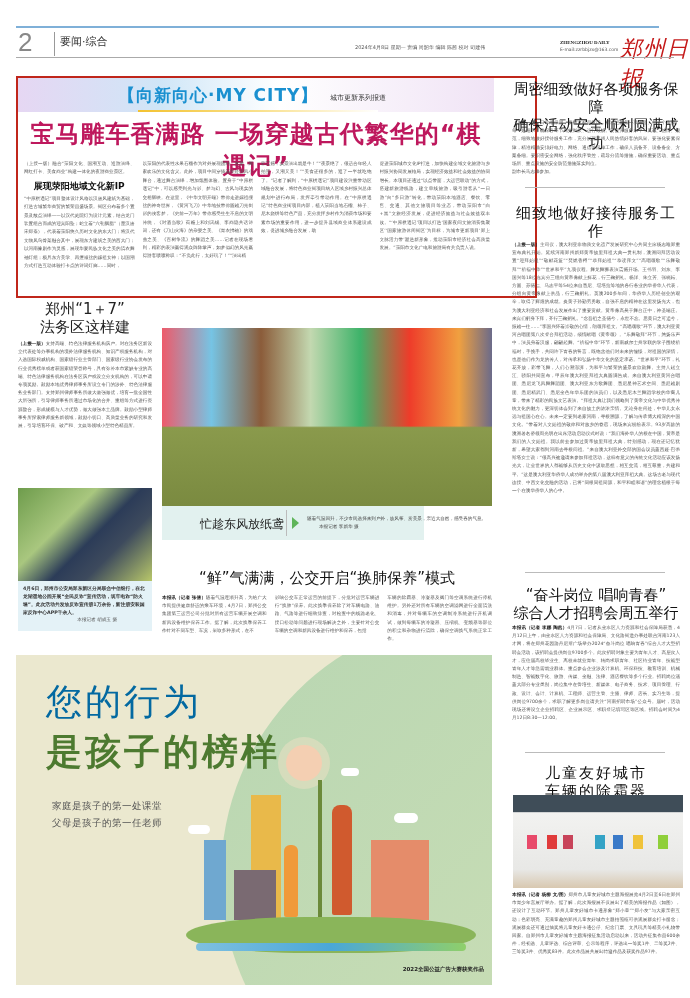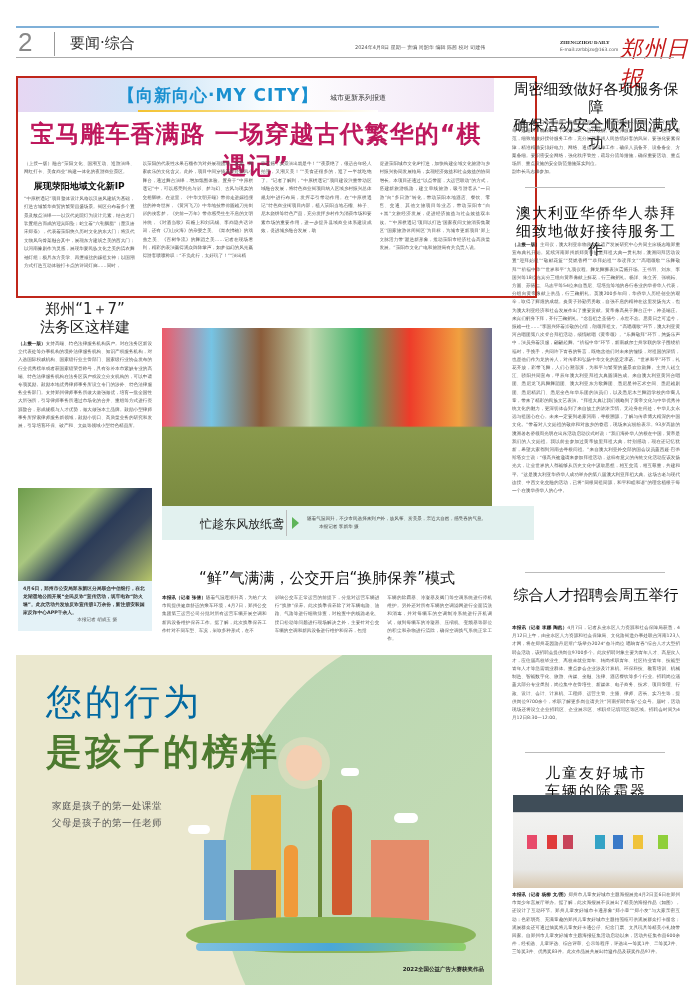--- a/index.html
+++ b/index.html
@@ -2,21 +2,21 @@
 <html><head>
 <meta charset="utf-8">
 <style>
   *{margin:0;padding:0;box-sizing:border-box;}
   body{width:690px;height:998px;background:#fff;position:relative;overflow:hidden;font-family:"DejaVu Sans","Liberation Sans",sans-serif;color:#222;}
   .abs{position:absolute;}
   .topline{left:16px;top:26px;width:313px;height:2px;background:#7fb0d8;}
   .topline2{left:329px;top:26px;width:330px;height:2px;background:#7fb0d8;}
   .pagenum{left:18px;top:28px;font-size:26px;color:#888;font-family:"Liberation Sans",sans-serif;line-height:28px;}
   .vsep{left:54px;top:32px;width:1px;height:24px;background:#999;}
-  .section{left:70px;top:34px;font-size:15px;color:#333;}
+  .section{left:60px;top:34px;font-size:11px;color:#333;}
   .hline{left:16px;top:57px;width:658px;height:1px;background:#aaa;}
   .meta{left:355px;top:44px;font-size:5px;color:#555;white-space:nowrap;}
   .brand-en{left:560px;top:40px;font-size:5px;font-weight:bold;font-family:"Liberation Serif",serif;}
   .brand-mail{left:560px;top:47px;font-size:4.5px;color:#555;}
   .brand-cn{left:620px;top:34px;font-size:22px;color:#c41818;font-family:"DejaVu Serif",serif;font-weight:normal;font-style:italic;letter-spacing:1px;}
 
   .feature{left:16px;top:76px;width:521px;height:222px;border:2px solid #c0261b;background:#fff;}
   .banner{position:absolute;left:0;top:0;width:476px;height:34px;background:linear-gradient(90deg,#e6d7f3 0%,#cfe6f7 30%,#fff 55%,#f0e3f5 100%);}
   .banner-title{position:absolute;left:100px;top:6px;font-size:17px;color:#1a90d0;font-weight:bold;letter-spacing:1px;}
   .banner-sub{position:absolute;left:312px;top:15px;font-size:7px;color:#333;}
@@ -34,21 +34,21 @@
   .law-title{left:18px;top:300px;width:134px;text-align:center;font-size:15px;line-height:18px;}
   .law-text{left:18px;top:340px;width:134px;}
   .police-photo{left:18px;top:488px;width:134px;height:93px;background:linear-gradient(135deg,#6e9c4c 0%,#a9c77f 35%,#2c3c58 55%,#3d4a5d 70%,#b8c76a 100%);}
   .police-cap-box{left:18px;top:581px;width:134px;height:50px;background:#e4f2f7;padding:4px 5px;}
   .police-cap{font-size:4.8px;line-height:8px;color:#333;font-weight:bold;}
   .police-credit{font-size:4.6px;color:#555;text-align:right;margin-right:30px;}
 
   .kite-photo{left:162px;top:328px;width:330px;height:178px;background:
     linear-gradient(180deg,rgba(255,255,255,0) 55%,#8a9a4c 56%,#7a8a40 100%),
     linear-gradient(90deg,#ee5a6a 0%,#76c4e4 15%,#8b5c3a 30%,#c3d8b0 45%,#3fb36a 60%,#ee3c2a 75%,#f0a040 90%,#6b6b8a 100%);}
-  .kite-cap{left:162px;top:506px;width:372px;height:34px;background:#e2f1ef;}
+  .kite-cap{left:162px;top:506px;width:262px;height:34px;background:#e2f1ef;}
   .kite-title{position:absolute;left:38px;top:10px;font-size:12px;color:#222;}
   .kite-vsep{position:absolute;left:124px;top:4px;width:1px;height:26px;background:#bbb;}
   .kite-arrow{position:absolute;left:130px;top:11px;width:0;height:0;border-top:6px solid transparent;border-bottom:6px solid transparent;border-left:7px solid #5fb55a;}
   .kite-text{position:absolute;left:145px;top:9px;width:180px;font-size:4.6px;line-height:8px;color:#444;}
 
   .bus-title{left:162px;top:568px;width:330px;text-align:center;font-size:15px;line-height:20px;color:#111;}
   .bus-cols{left:162px;top:594px;width:330px;display:flex;gap:8px;}
   .bus-cols .col{font-size:4.6px;line-height:8.2px;}
 
   .ad{left:16px;top:655px;width:476px;height:330px;background:#ebe8cf;overflow:hidden;}
@@ -110,29 +110,29 @@
   <div>周密细致做好各项服务保障</div>
   <div>确保活动安全顺利圆满成功</div>
 </div>
 <div class="rtext" style="left:512px;top:119px;width:168px;height:80px;overflow:hidden;">
   <span class="bold">（上接一版）</span><span>日常维保润，要树立精品意识，精准把握每一项流程、每一个步骤、每一处细节，确保各环节高效衔接、运行顺畅。要提升服务水平，真诚、热情、规范，细致地做好接待服务工作，充分展现郑州人民热情好客的风采。要强化要素保障，精准精确安排好电力、网络、通信等保障工作，确保人员备齐、设备备全、方案备细。要织密安全网络，强化秩序管控，疏导分流等措施，确保重要活动、重点场所、重点设施的安全防范措施落实到位。</span>
   <div>副市长马志峰参加。</div>
 </div>
 <div class="rule" style="left:525px;top:187px;width:140px;"></div>
 
 <div class="rcol-title" style="left:510px;top:204px;width:172px;letter-spacing:1px;">
-  <div>澳大利亚华侨华人恭拜</div>
   <div>细致地做好接待服务工作</div>
 </div>
 <div class="rtext" style="left:512px;top:241px;width:168px;height:322px;overflow:hidden;">
   <span class="bold">（上接一版）</span><span>主司仪，澳大利亚非物质文化遗产发展研究中心共同主席杨志唯郑重宣布典礼开始。延续河南郑州新郑黄帝故里拜祖大典一贯礼制，澳洲同拜活动设置“迎拜始祖”“敬献花篮”“焚燃香樽”“恭拜始祖”“恭读拜文”“高唱颂歌”“乐舞敬拜”“祈福中华”“世界和平”九项仪程。舞龙舞狮表演震撼开场。王书羽、刘东、李国兴等18位嘉宾分三组向黄帝像献上鲜花，行三鞠躬礼。杨洋、朱立芳、张晓耘、方圆、苏德仁、马志平等54位来自悉尼、堪培拉等地的各行各业的华侨华人代表，分组向黄帝像献上供品，行三鞠躬礼。英澳200多年间，华侨华人历经创业的艰辛，取得了辉煌的成就。炎黄子孙勤劳勇敢，自强不息的精神在这里发扬光大，也为澳大利亚经济和社会发展作出了重要贡献。黄帝像高悬于舞台正中，神圣端庄。来宾们躬身下拜，齐行三鞠躬礼。“念吾祖之圣德兮，永世不忘。思黄日之可追兮，振越一往……”李国兴怀着崇敬的心情，朗颂拜祖文。“高唱颂歌”环节，澳大利亚黄河合唱团第八次登台拜祖活动，倾情献唱《黄帝颂》。“乐舞敬拜”环节，悠扬乐声中，演员身着汉服，翩翩起舞。“祈福中华”环节，新南威尔士州学联的学子围绕祈福时，手挽手，共同许下青春的誓言，既饱含他们对未来的憧憬，对祖国的深情，也是他们作为龙的传人，对传承和弘扬中华文化的坚定承诺。“世界和平”环节，礼花齐放，彩带飞舞，人们心潮澎湃，为和平与繁荣的盛景欢欣鼓舞。主持人赵立江、骄阳共同宣布，甲辰年澳大利亚拜祖大典圆满告成。来自澳大利亚黄河合唱团、悉尼龙飞风舞舞蹈团、澳大利亚东方歌舞团、悉尼星神艺术空间、悉尼越剧团、悉尼精武门、悉尼金色年华乐团的演员们，以及悉尼木兰舞蹈学校的华裔儿童，带来了精彩的民族文艺表演。“拜祖大典让我们领略到了黄帝文化与中华优秀传统文化的魅力，更深切体会到了来自故土的浓浓亲情。无论身在何处，中华儿女永远与祖国心在心。未来一定要到老家河南，寻根溯源，了解与传承博大精深的中国文化。”带着对人文始祖的敬仰和对故乡的眷恋，现场来宾纷纷表示。93岁高龄的澳洲著名侨领周光明在出席活动启动仪式时说：“我们海外华人的根在中国，黄帝是我们的人文始祖。我以前去参加过黄帝故里拜祖大典，特别感动，现在还记忆犹新，希望大家都到河南去寻根问祖。”来自澳大利亚外交部的国会议员盖西娅·巴蒂斯塔女士说：“很高兴被邀请来参加拜祖活动，这样有意义的传统文化活动应该发扬光大，让全世界的人都能够从历史文化中汲取思想，相互交流，相互尊重，共建和平。”这是澳大利亚华侨华人成功举办的第八届澳大利亚拜祖大典。这场古老与现代连接、中西文化交融的活动，已将“同根同祖同源，和平和睦和谐”的理念植根于每一个在澳华侨华人的心中。</span>
 </div>
 <div class="rule" style="left:525px;top:572px;width:140px;"></div>
 
 <div class="rcol-title" style="left:510px;top:586px;width:172px;">
+  <div>“奋斗岗位 唱响青春”</div>
   <div>综合人才招聘会周五举行</div>
 </div>
 <div class="rtext" style="left:512px;top:624px;width:168px;height:128px;overflow:hidden;">
   <span class="bold">本报讯（记者 李娜 陶然）</span><span>4月7日，记者从金水区人力资源和社会保障局获悉，4月12日上午，由金水区人力资源和社会保障局、文化路街道办事处联合河南123人才网，将在郑州花园路丹尼斯广场举办2024“奋斗岗位 唱响青春”综合人才大型招聘会活动，该招聘会提供岗位9700多个。此次招聘对象主要为青年人才、高层次人才，应往届高校毕业生、离校未就业青年、转岗求职青年、社区待业青年、技能型青年人才等急需就业群体。重点参会企业涉及计算机、环保科技、教育培训、机械制造、智能数字化、旅游、传媒、金融、法律、酒店餐饮等多个行业。招聘岗位涵盖大部分专业类别，岗位集中在管培生、新媒体、电子商务、技术、项目管理、行政、设计、会计、计算机、工程师、运营主管、主播、律师、店长、实习生等，提供岗位9700余个，求职了解更多岗位请关注“河南招聘市场”公众号。届时，活动现场还将设立企业招聘区、企业展示区、求职登记填写区等区域。招聘会时间为4月12日8:30—12:00。</span>
 </div>
 <div class="rule" style="left:525px;top:752px;width:140px;"></div>
 
 <div class="rcol-title" style="left:510px;top:764px;width:172px;letter-spacing:2px;">
   <div>儿童友好城市</div>
   <div>车辆的除霜器</div>

